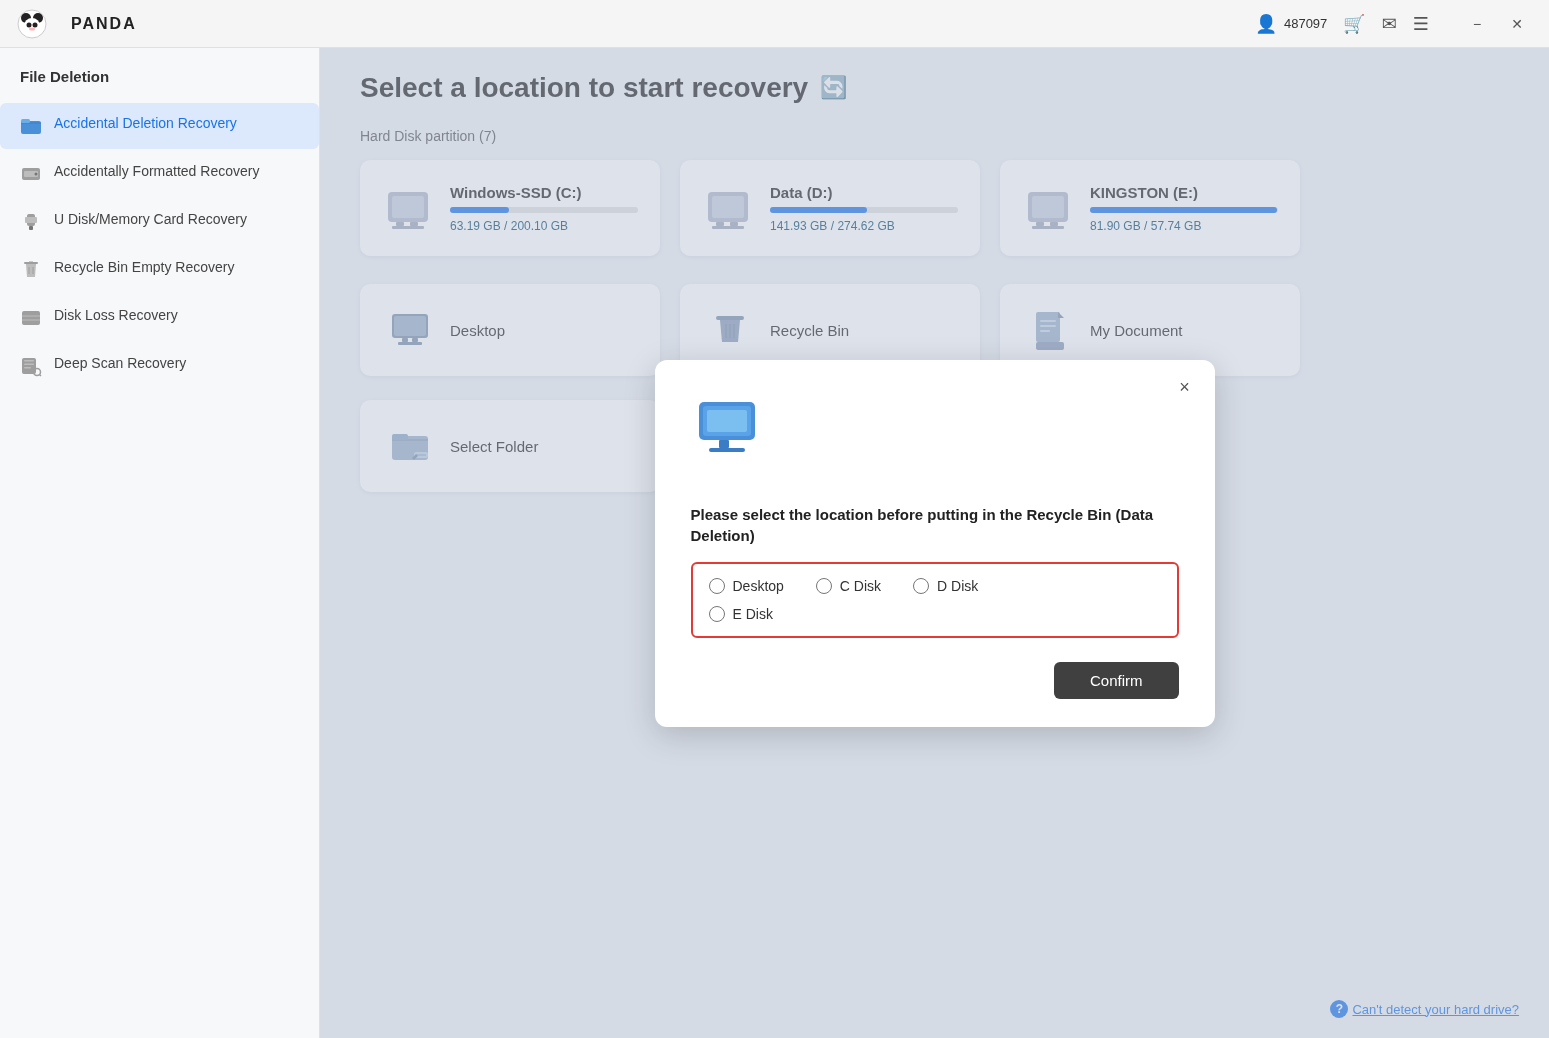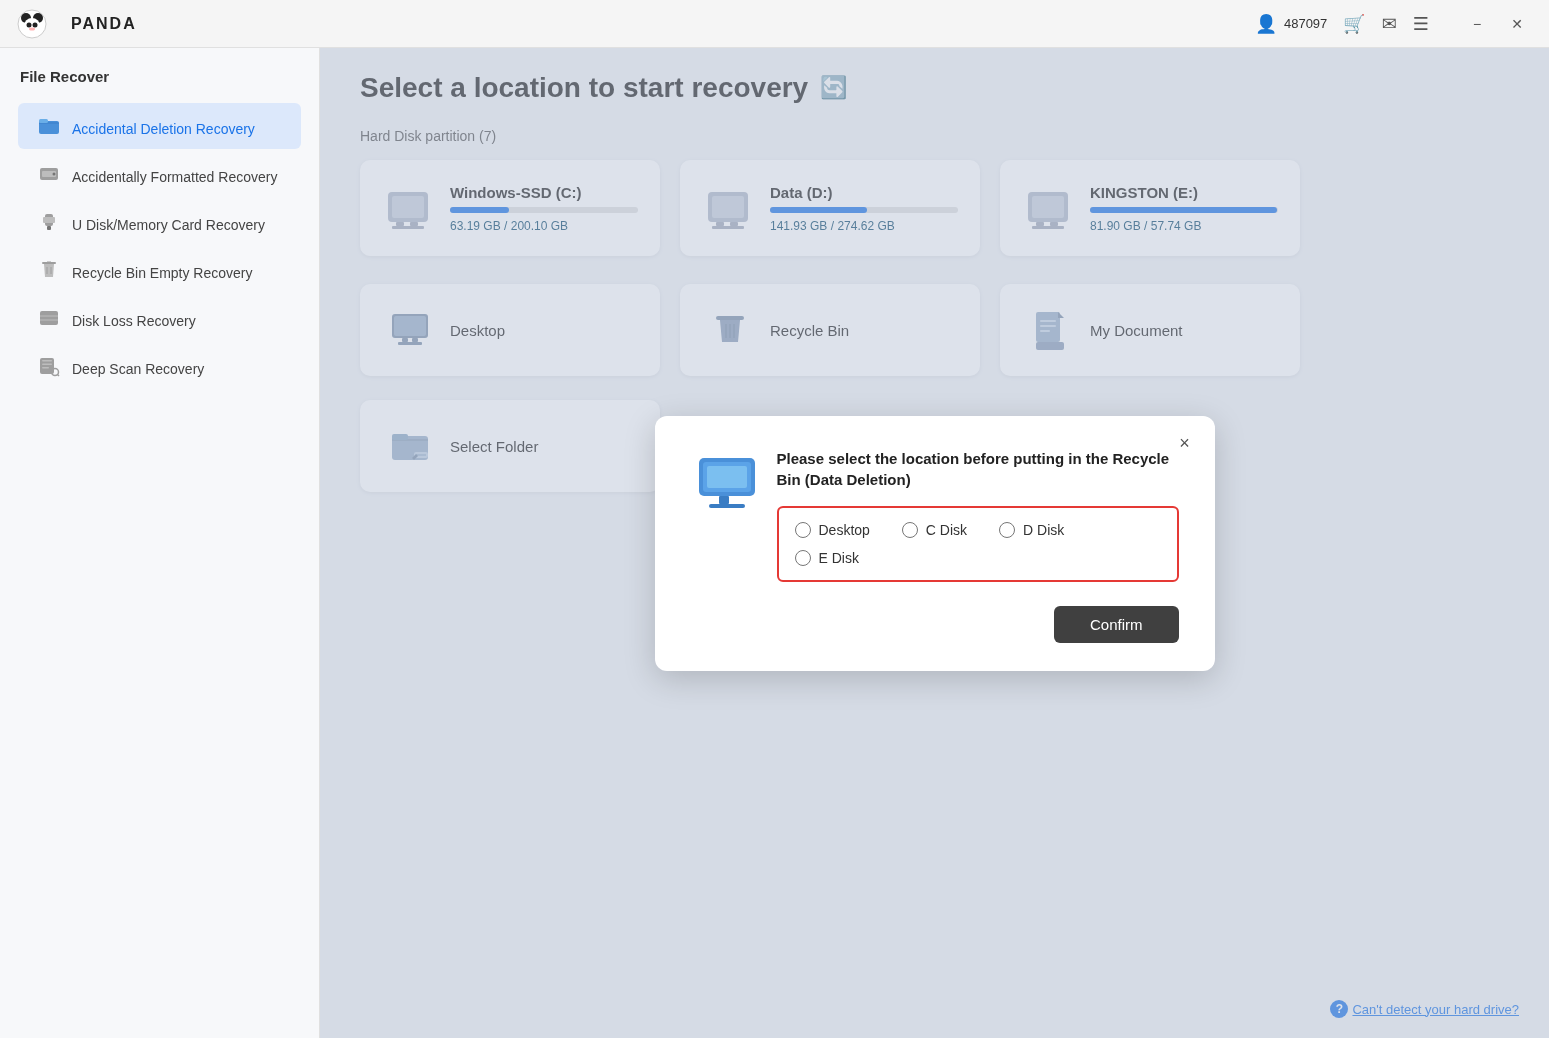--- a/index.html
+++ b/index.html
@@ -82,28 +82,28 @@
       flex-shrink: 0;
     }
     .sidebar-title {
       font-size: 15px;
       font-weight: 600;
       color: #333;
       padding: 0 20px 16px 20px;
     }
     .sidebar-item {
       display: flex;
-      align-items: flex-end;
+      align-items: flex-start;
       gap: 12px;
       padding: 12px 20px;
       cursor: pointer;
       font-size: 14px;
       color: #444;
       border-radius: 6px;
-      margin: 2px 18px;
+      margin: 2px 0;
     }
     .sidebar-item.active {
       background: #dce8fb;
       color: #1a73e8;
       font-weight: 500;
     }
     .sidebar-icon {
       width: 22px;
       height: 22px;
       flex-shrink: 0;
@@ -270,22 +270,23 @@
       font-size: 18px;
       cursor: pointer;
       color: #555;
       display: flex;
       align-items: center;
       justify-content: center;
       border-radius: 4px;
     }
     .modal-body {
       display: flex;
-      gap: 14px;
+      gap: 40px;
       align-items: flex-start;
+      flex-direction: column;
     }
     .modal-monitor-icon {
       width: 72px;
       height: 72px;
       flex-shrink: 0;
     }
     .modal-content-right { flex: 1; }
     .modal-title {
       font-size: 15px;
       font-weight: 700;
@@ -363,21 +364,21 @@
     <div class="titlebar-controls">
       <button class="titlebar-btn">−</button>
       <button class="titlebar-btn close">✕</button>
     </div>
   </div>
 </div>
 
 <div class="app-layout">
 
   <div class="sidebar">
-    <div class="sidebar-title">File Recover</div>
+    <div class="sidebar-title">File Deletion</div>
 
     <div class="sidebar-item active">
       <span class="sidebar-icon">
         <svg viewBox="0 0 22 22" fill="none">
           <rect x="1" y="6" width="20" height="13" rx="2" fill="#4a90d9"></rect>
           <path d="M1 8h20" stroke="#2d6fb8" stroke-width="0.5"></path>
           <rect x="1" y="4" width="9" height="4" rx="1.5" fill="#6aaee8"></rect>
         </svg>
       </span>
       <span>Accidental Deletion Recovery</span>

